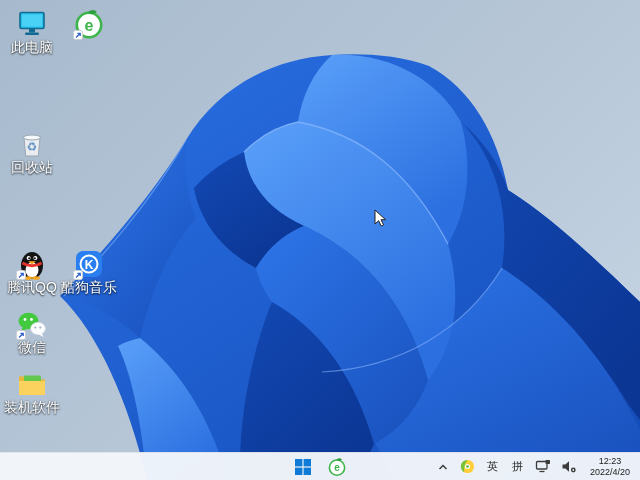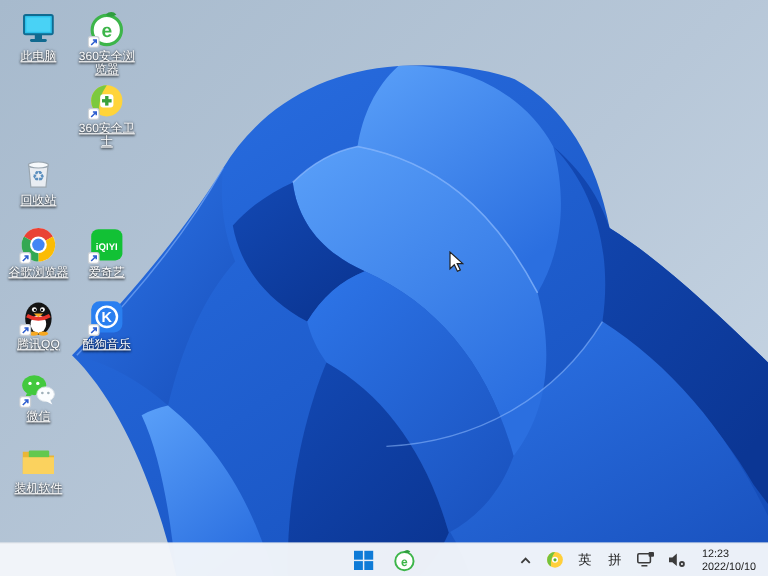--- a/index.html
+++ b/index.html
@@ -8,37 +8,36 @@
     font-family:"Liberation Sans",sans-serif;
     background:linear-gradient(135deg,#a7bacd 0%,#b7c7d8 55%,#c9d7e5 100%);
   }
   .wallpaper{position:absolute;left:0;top:0;width:640px;height:480px;}
   
   .dicon{position:absolute;width:56px;display:flex;flex-direction:column;align-items:center;cursor:default;}
   .c1{left:4px}.c2{left:61px}
   .r1{top:8px}.r2{top:68px}.r3{top:128px}.r4{top:188px}.r5{top:248px}.r6{top:308px}.r7{top:368px}
   .dicon .glyph{width:32px;height:32px;position:relative;}
   .dicon .lbl{
-    margin-top:2px;max-width:56px;font-size:10px;line-height:11px;text-align:center;
+    margin-top:2px;max-width:56px;font-size:14px;line-height:11px;text-align:center;
     color:#fff;text-shadow:0 1px 2px rgba(0,0,0,.75),0 0 2px rgba(0,0,0,.5);
     word-break:break-all;
-    text-decoration:underline;
   }
   
   .taskbar{
     position:absolute;left:0;bottom:0;width:640px;height:28px;
     background:rgba(243,246,250,.97);border-top:1px solid rgba(0,0,0,.06);
     box-sizing:border-box;display:flex;align-items:center;
   }
   .tb-center{position:absolute;left:50%;transform:translateX(-50%);display:flex;gap:8px;align-items:center;}
   .tb-btn{width:26px;height:24px;display:flex;align-items:center;justify-content:center;border-radius:4px;}
   .tray{position:absolute;right:6px;display:flex;align-items:center;gap:4px;height:28px;}
   .ti{display:flex;align-items:center;justify-content:center;height:22px;padding:0 3px;border-radius:4px;}
   .ime{font-size:11px;color:#1c1c1c;padding:0 5px;}
-  .clock{font-size:9px;line-height:10.5px;color:#1b1b1b;text-align:left;padding:0 4px 0 6px;}
+  .clock{font-size:9px;line-height:10.5px;color:#1b1b1b;text-align:center;padding:0 4px 0 6px;}
   .cursor{position:absolute;left:374px;top:209px;width:14px;height:20px;pointer-events:none;}
 </style>
 </head>
 <body>
 
 <div class="screen">
 
   <svg class="wallpaper" viewBox="0 0 640 480">
     <defs>
       <linearGradient id="gBase" x1="0" y1="0" x2="0.9" y2="1">
@@ -97,35 +96,20 @@
 
   <div class="dicon c1 r3">
     <svg class="glyph" viewBox="0 0 32 32">
       <path d="M8,9.5 L24,9.5 L22.3,28 L9.7,28 Z" fill="#e9edf2" stroke="#9aa6b0" stroke-width="1"></path>
       <ellipse cx="16" cy="9.5" rx="8.4" ry="2.5" fill="#f6f9fb" stroke="#9aa6b0" stroke-width="1"></ellipse>
       <text x="16" y="23" font-size="12" fill="#5b8fbf" text-anchor="middle">♻</text>
     </svg>
     <div class="lbl">回收站</div>
   </div>
 
-  <div class="dicon c1 r4">
-    <svg class="glyph" viewBox="0 0 32 32">
-      <circle cx="16" cy="16" r="14" fill="#fff"></circle>
-      <path d="M16,16 L3.9,9 A14,14 0 0 1 28.1,9 Z" fill="#e94235"></path>
-      <path d="M16,16 L28.1,9 A14,14 0 0 1 16,30 Z" fill="#fbbc05"></path>
-      <path d="M16,16 L16,30 A14,14 0 0 1 3.9,9 Z" fill="#34a853"></path>
-      <circle cx="16" cy="16" r="7" fill="#fff"></circle>
-      <circle cx="16" cy="16" r="5.2" fill="#4285f4"></circle>
-    </svg>
-    <svg class="glyph" viewBox="0 0 32 32" style="position:absolute;left:12px;width:32px;height:32px;margin-top:0">
-      <rect x="0.5" y="22.5" width="9" height="9" rx="2" fill="#fff" stroke="#c9ced4"></rect>
-      <path d="M3,29.5 L7,25.5 M4.4,25.3 L7.2,25.3 L7.2,28.1" stroke="#2f5fd0" stroke-width="1.3" fill="none"></path>
-    </svg>
-    <div class="lbl">谷歌浏览器</div>
-  </div>
 
   <div class="dicon c1 r5">
     <svg class="glyph" viewBox="0 0 32 32">
       <ellipse cx="16" cy="17.5" rx="11" ry="13.5" fill="#141414"></ellipse>
       <ellipse cx="16" cy="22" rx="6.5" ry="7.5" fill="#fff"></ellipse>
       <circle cx="12.6" cy="10" r="2" fill="#fff"></circle>
         <circle cx="19.4" cy="10" r="2" fill="#fff"></circle>
       <circle cx="13.1" cy="10.3" r="1" fill="#141414"></circle>
         <circle cx="18.9" cy="10.3" r="1" fill="#141414"></circle>
       <polygon points="12,13.2 20,13.2 16,16.4" fill="#f7a821"></polygon>
@@ -170,50 +154,24 @@
   <div class="dicon c2 r1">
     <svg class="glyph" viewBox="0 0 32 32">
       <circle cx="16" cy="17" r="12.2" fill="#fff" stroke="#3db54a" stroke-width="2.6"></circle>
       <text x="16" y="23" font-size="16" font-weight="bold" fill="#3db54a" text-anchor="middle">e</text>
       <path d="M15,4 q5,-4 9,0 q-5,4 -9,0" fill="#2f9e3f"></path>
     </svg>
     <svg class="glyph" viewBox="0 0 32 32" style="position:absolute;left:12px;width:32px;height:32px">
       <rect x="0.5" y="22.5" width="9" height="9" rx="2" fill="#fff" stroke="#c9ced4"></rect>
       <path d="M3,29.5 L7,25.5 M4.4,25.3 L7.2,25.3 L7.2,28.1" stroke="#2f5fd0" stroke-width="1.3" fill="none"></path>
     </svg>
-    <div class="lbl">360安全浏览器</div>
-  </div>
-
-  <div class="dicon c2 r2">
-    <svg class="glyph" viewBox="0 0 32 32">
-      <circle cx="16" cy="16" r="13" fill="#ffd43a"></circle>
-      <path d="M16,3 A13,13 0 0 0 3,16 A13,13 0 0 0 10,27.5 Q8,14 16,3 Z" fill="#7cc93e"></path>
-      <rect x="10.5" y="10.5" width="11" height="11" rx="2.5" fill="#fff"></rect>
-      <rect x="14.6" y="12" width="2.8" height="8" fill="#3aa13c"></rect>
-      <rect x="12" y="14.6" width="8" height="2.8" fill="#3aa13c"></rect>
-    </svg>
-    <svg class="glyph" viewBox="0 0 32 32" style="position:absolute;left:12px;width:32px;height:32px">
-      <rect x="0.5" y="22.5" width="9" height="9" rx="2" fill="#fff" stroke="#c9ced4"></rect>
-      <path d="M3,29.5 L7,25.5 M4.4,25.3 L7.2,25.3 L7.2,28.1" stroke="#2f5fd0" stroke-width="1.3" fill="none"></path>
-    </svg>
-    <div class="lbl">360安全卫士</div>
-  </div>
-
-
-  <div class="dicon c2 r4">
-    <svg class="glyph" viewBox="0 0 32 32">
-      <rect x="3" y="3" width="26" height="26" rx="6" fill="#12c135"></rect>
-      <text x="16" y="20" font-size="8" font-weight="bold" fill="#fff" text-anchor="middle">iQIYI</text>
-    </svg>
-    <svg class="glyph" viewBox="0 0 32 32" style="position:absolute;left:12px;width:32px;height:32px">
-      <rect x="0.5" y="22.5" width="9" height="9" rx="2" fill="#fff" stroke="#c9ced4"></rect>
-      <path d="M3,29.5 L7,25.5 M4.4,25.3 L7.2,25.3 L7.2,28.1" stroke="#2f5fd0" stroke-width="1.3" fill="none"></path>
-    </svg>
-    <div class="lbl">爱奇艺</div>
-  </div>
+  </div>
+
+
+
 
   <div class="dicon c2 r5">
     <svg class="glyph" viewBox="0 0 32 32">
       <rect x="3" y="3" width="26" height="26" rx="7" fill="#2a7ff0"></rect>
       <circle cx="16" cy="16" r="8.5" fill="none" stroke="#fff" stroke-width="2"></circle>
       <text x="16" y="20.5" font-size="12" font-weight="bold" fill="#fff" text-anchor="middle">K</text>
     </svg>
     <svg class="glyph" viewBox="0 0 32 32" style="position:absolute;left:12px;width:32px;height:32px">
       <rect x="0.5" y="22.5" width="9" height="9" rx="2" fill="#fff" stroke="#c9ced4"></rect>
       <path d="M3,29.5 L7,25.5 M4.4,25.3 L7.2,25.3 L7.2,28.1" stroke="#2f5fd0" stroke-width="1.3" fill="none"></path>
@@ -269,18 +227,18 @@
       </div>
       <div class="ti">
         <svg width="16" height="15" viewBox="0 0 16 15">
           <path d="M1.5,5.5 h2.8 l3.7,-3.2 v10.4 l-3.7,-3.2 h-2.8 z" fill="#3c3c3c"></path>
           <circle cx="12.3" cy="11" r="2.4" fill="#3c3c3c"></circle>
           <circle cx="12.3" cy="11" r="0.9" fill="#f2f5f9"></circle>
         </svg>
       </div>
       <div class="clock">
         <div>12:23</div>
-        <div>2022/10/10</div>
+        <div>2022/4/20</div>
       </div>
     </div>
   </div>
 
 </div>
 
 </body></html>

